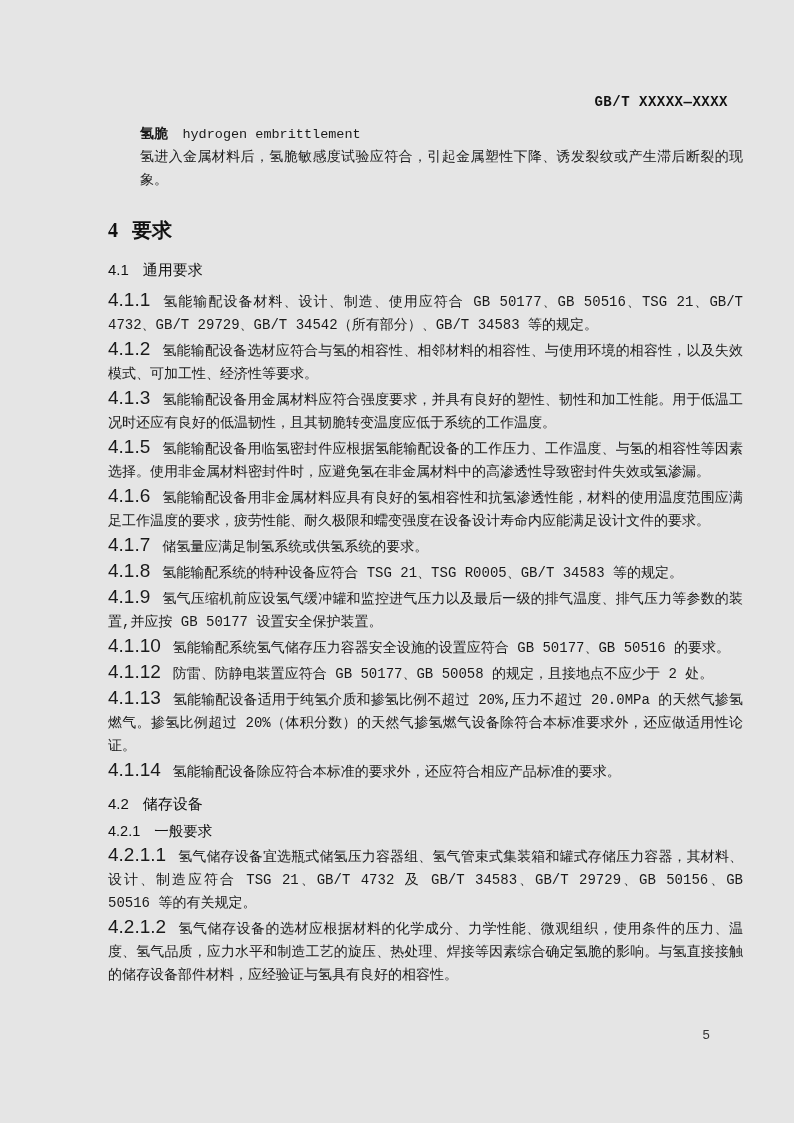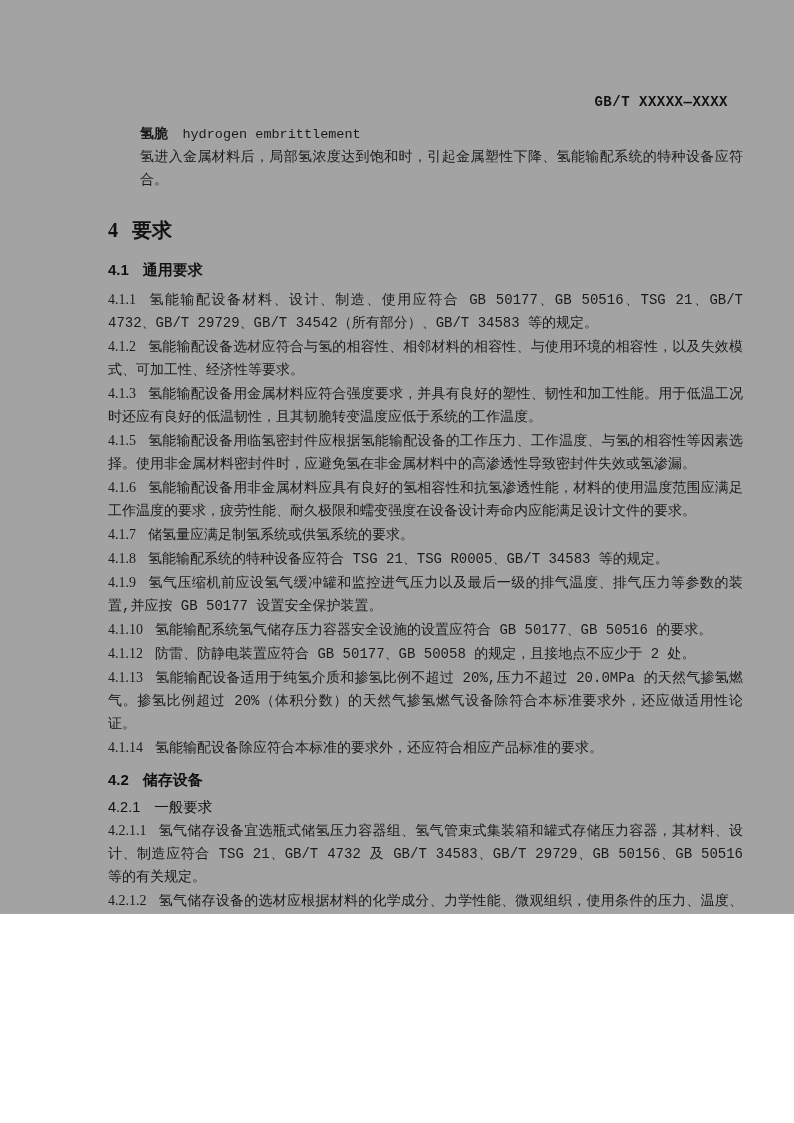--- a/index.html
+++ b/index.html
@@ -1,21 +1,21 @@
 <!DOCTYPE html>
 <html><head>
 <meta charset="utf-8">
 <style>
   * { margin: 0; padding: 0; box-sizing: border-box; }
   html, body { background: #ffffff; }
   .page {
     position: relative;
     width: 794px;
-    height: 914px;
-    background: #a3a3a3;
+    height: 1123px;
+    background: #e5e5e5;
     color: #1a1a1a;
     font-family: "Liberation Mono", "Liberation Serif", serif;
     overflow: hidden;
   }
   .running-header {
     position: absolute;
     top: 94px;
     right: 66px;
     font-size: 14px;
     font-weight: bold;
@@ -56,43 +56,43 @@
     font-size: 20px;
     font-weight: bold;
     line-height: 24px;
     color: #111;
   }
   h2.section {
     margin-top: 16px;
     margin-bottom: 6px;
     font-family: "Liberation Sans", sans-serif;
     font-size: 15px;
-    font-weight: bold;
+    font-weight: normal;
     line-height: 24px;
     color: #111;
   }
   h3.subsection {
     margin-top: 4px;
     margin-bottom: 0px;
     font-family: "Liberation Sans", sans-serif;
     font-size: 14.5px;
     font-weight: normal;
     line-height: 23px;
     color: #111;
   }
   h1 .h-num, h2 .h-num, h3 .h-num { margin-right: 14px; }
   p.clause {
     font-size: 14px;
     line-height: 23px;
     text-align: justify;
     color: #1a1a1a;
   }
   p.clause .cnum {
-    font-family: Liberation Serif, serif;
-    font-size: 14px;
+    font-family: Liberation Sans, sans-serif;
+    font-size: 19px;
     margin-right: 12px;
     white-space: nowrap;
   }
   .page-number {
     position: absolute;
     top: 1028px;
     right: 84px;
     font-size: 13px;
     font-family: "Liberation Mono", monospace;
     color: #333;
@@ -105,21 +105,21 @@
 
   <div class="running-header">GB/T XXXXX—XXXX</div>
 
   <div class="content">
 
     <div class="term-block">
       <div class="term-line">
         <span class="term-zh">氢脆</span>
         <span class="term-en">hydrogen embrittlement</span>
       </div>
-      <div class="term-def">氢进入金属材料后，局部氢浓度达到饱和时，引起金属塑性下降、氢能输配系统的特种设备应符合。</div>
+      <div class="term-def">氢进入金属材料后，氢脆敏感度试验应符合，引起金属塑性下降、诱发裂纹或产生滞后断裂的现象。</div>
     </div>
 
     <h1 class="chapter">
       <span class="h-num">4</span><span>要求</span>
     </h1>
 
     <h2 class="section">
       <span class="h-num">4.1</span><span>通用要求</span>
     </h2>
 

